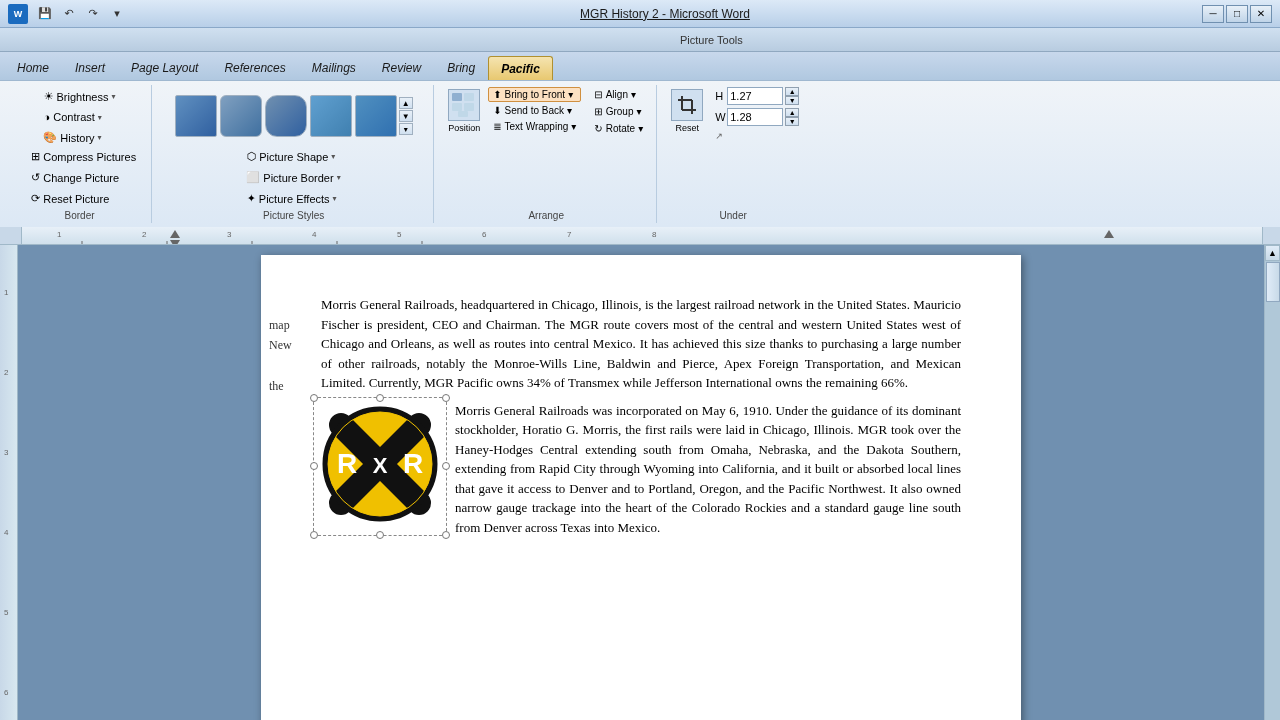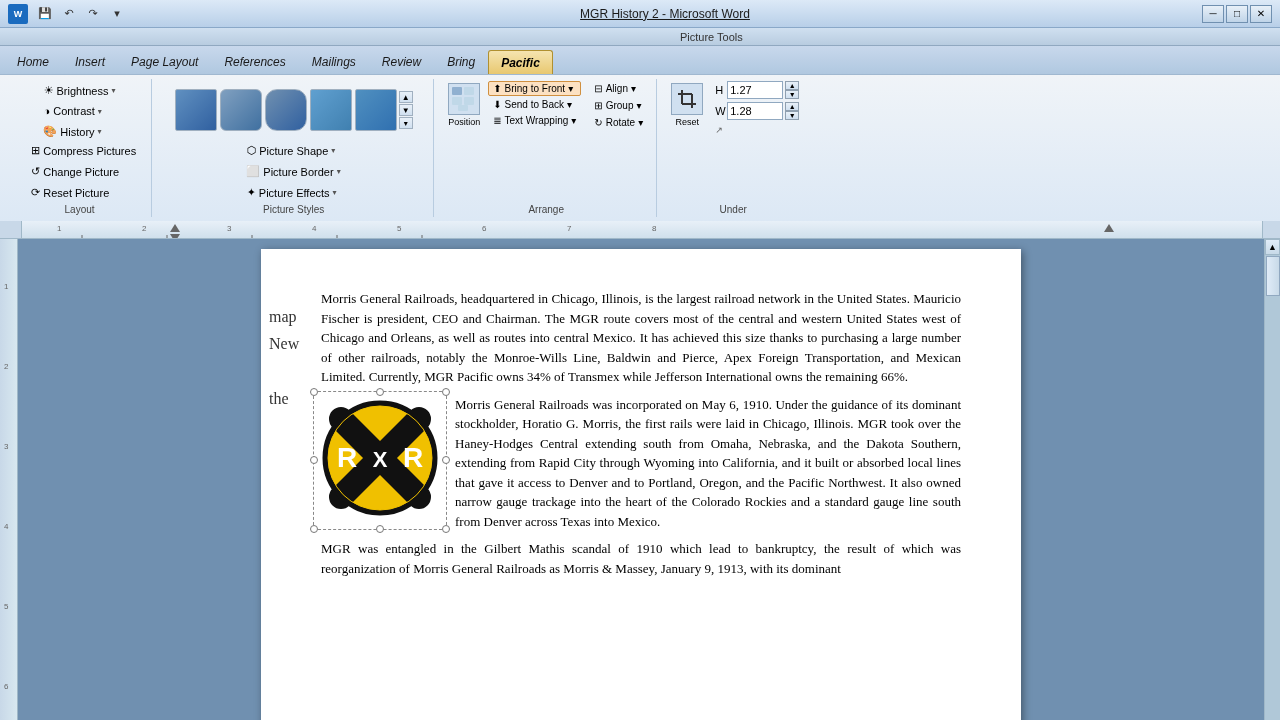--- a/index.html
+++ b/index.html
@@ -251,21 +251,21 @@
       font-family: 'Times New Roman', Times, serif;
     }
 
     .page-content {
       font-size: 13px;
       line-height: 1.5;
       text-align: justify;
     }
     .picture-tools-bar {
       background: linear-gradient(to bottom, #d0e0f0, #b8cce0);
-      height: 18px;
+      height: 24px;
       display: flex;
       align-items: center;
       padding-left: 680px;
       font-size: 11px;
       color: #333;
       border-bottom: 1px solid #90a8c0;
     }
 
     .position-btn {
       width: 40px;
@@ -362,21 +362,21 @@
       </div>
       <div class="ribbon-btn">
         <span>↺</span>
         <span>Change Picture</span>
       </div>
       <div class="ribbon-btn">
         <span>⟳</span>
         <span>Reset Picture</span>
       </div>
     </div>
-    <div class="ribbon-group-label">Layout</div>
+    <div class="ribbon-group-label">Border</div>
   </div>
 
   <div class="ribbon-group" style="min-width:280px;">
     <div class="ribbon-buttons" style="align-items:center;">
       <div class="pic-styles-area">
         <div class="pic-thumb"></div>
         <div class="pic-thumb"></div>
         <div class="pic-thumb"></div>
         <div class="pic-thumb"></div>
         <div class="pic-thumb"></div>
@@ -549,21 +549,21 @@
     </svg>
   </div>
 
   <div class="document-area">
     <div class="page">
 
       <div class="page-content">
 
         <div style="position:relative;">
 
-          <div style="position:absolute; left:-52px; top:14px; font-size:16px; color:#333; line-height:1.7;">
+          <div style="position:absolute; left:-52px; top:20px; font-size:12px; color:#333; line-height:1.7;">
             <div>map</div>
             <div>New</div>
             <br>
             <div>the</div>
           </div>
 
           <p style="margin-bottom:8px; text-indent:0;">
             <span>Morris General Railroads, headquartered in Chicago, Illinois, is the largest railroad network in the United States. Mauricio Fischer is president, CEO and Chairman.  The MGR route covers most of the central and western United States west of Chicago and Orleans, as well as routes into central Mexico.  It has achieved this size thanks to purchasing a large number of other railroads, notably the Monroe-Wills Line, Baldwin and Pierce, Apex Foreign Transportation, and Mexican Limited. Currently, MGR Pacific owns 34% of Transmex while Jefferson International owns the remaining 66%.</span>
           </p>
 
@@ -596,21 +596,20 @@
 
               <text x="92" y="68" font-family="Arial Black, Arial" font-weight="900" font-size="28" fill="white" text-anchor="middle">R</text>
 
               <circle cx="59" cy="59" r="56" fill="none" stroke="#111" stroke-width="3"></circle>
 
               <circle cx="59" cy="59" r="52" fill="none" stroke="#f0c000" stroke-width="1"></circle>
             </svg>
           </div>
 
           <p style="text-align:justify; margin-bottom:8px;">Morris General Railroads was incorporated on May 6, 1910.   Under the guidance of its dominant stockholder, Horatio G. Morris, the first rails were laid in Chicago, Illinois. MGR took over the Haney-Hodges Central extending south from Omaha, Nebraska, and the Dakota Southern, extending from Rapid City through Wyoming into California, and it built or absorbed local lines that gave it access to Denver and to Portland, Oregon, and the Pacific Northwest. It also owned narrow gauge trackage into the heart of the Colorado Rockies and a standard gauge line south from Denver across Texas into Mexico.</p>
-          <p style="text-align:justify;">MGR was entangled in the Gilbert Mathis scandal of 1910  which lead to bankruptcy, the result of which was reorganization of Morris General Railroads as Morris &amp; Massey, January 9, 1913,  with its dominant</p>
         </div>
       </div>
     </div>
   </div>
 
   <div class="scrollbar-v">
     <div class="scroll-btn-v">▲</div>
     <div class="scroll-track-v">
       <div class="scroll-thumb-v"></div>
     </div>

